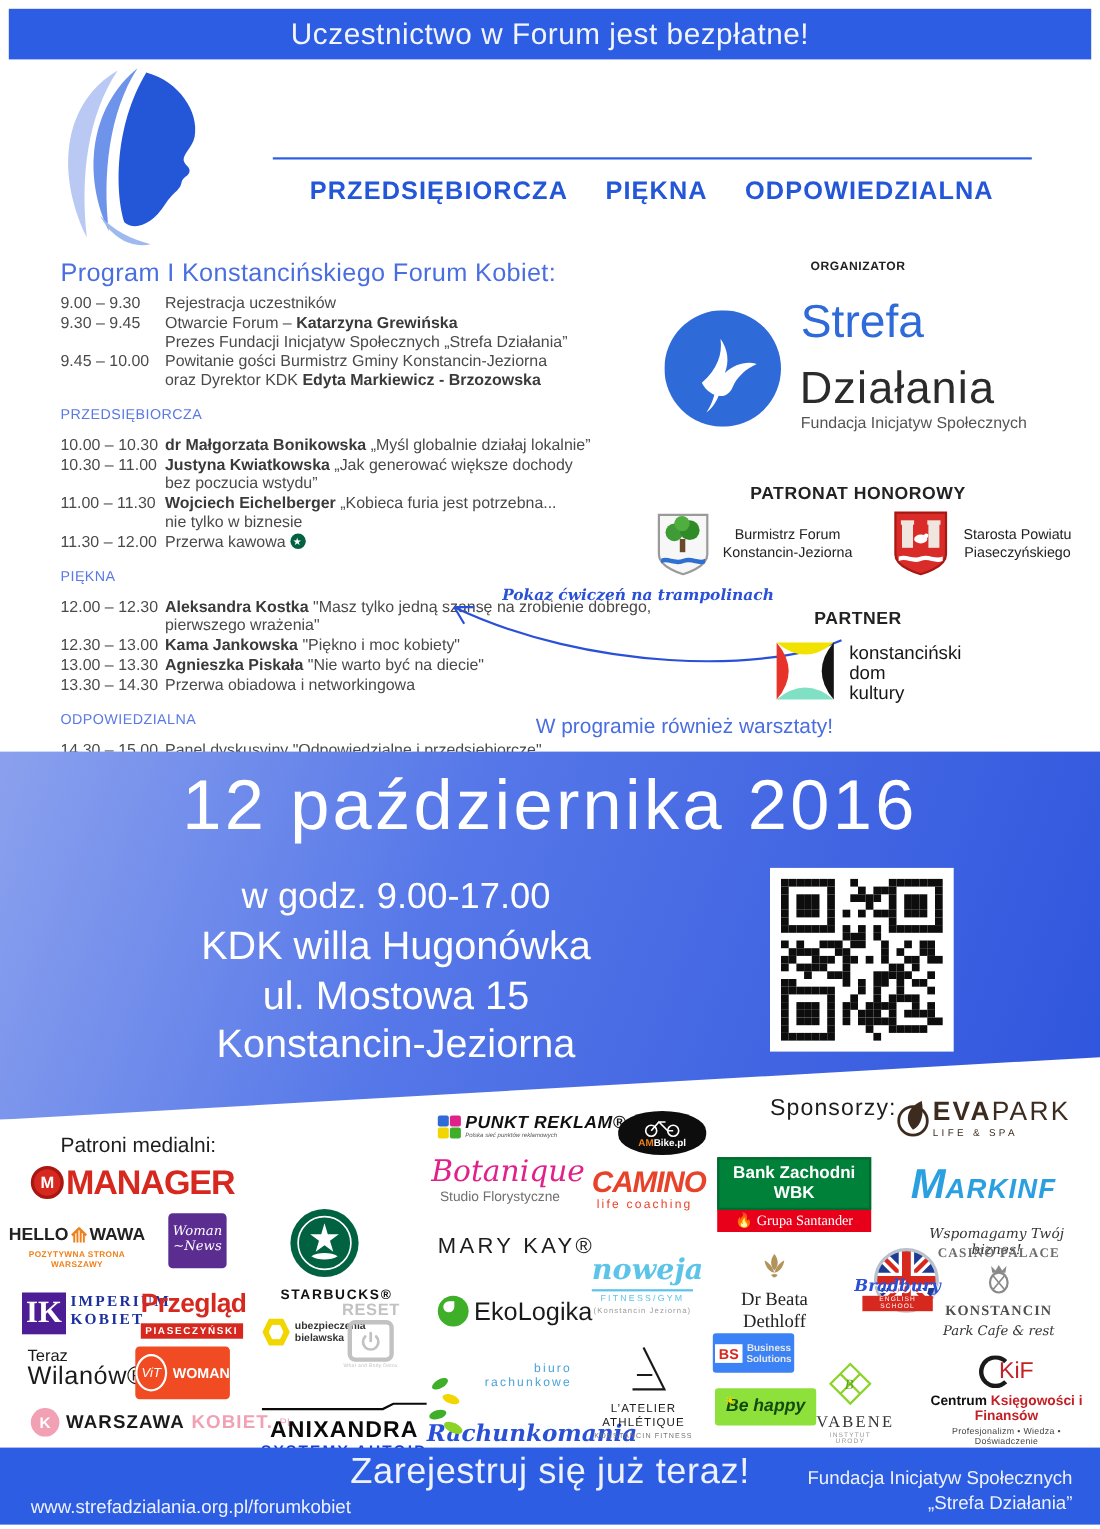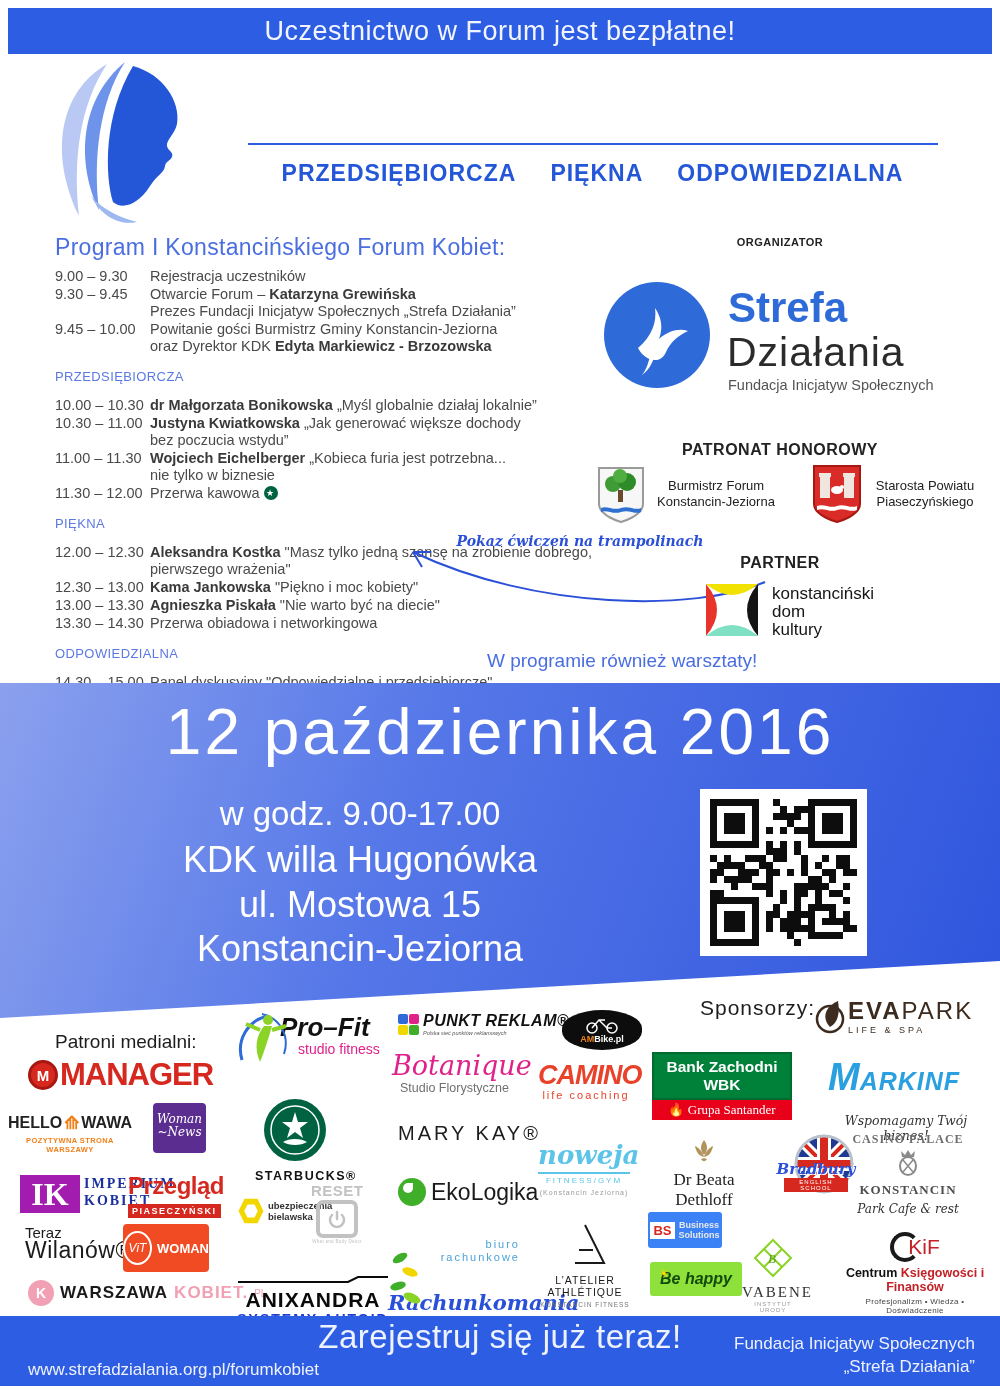--- a/index.html
+++ b/index.html
@@ -36,21 +36,21 @@
   .annotation .l2{font-size:15px;margin-top:3px;}
   .workshops{position:absolute;left:487px;top:650px;font-size:19px;color:#4a6ee0;}
 
   
   .org-heading,.pat-heading,.partner-heading{position:absolute;left:610px;width:340px;text-align:center;
       font-size:11px;font-weight:bold;color:#222;letter-spacing:.5px;}
   .org-heading{top:236px;}
   .pat-heading{top:441px;font-size:16px;}
   .partner-heading{top:554px;font-size:16px;}
   .strefa-circle{position:absolute;left:604px;top:282px;width:106px;height:106px;}
-  .strefa-name{position:absolute;left:728px;top:288px;font-size:42px;font-weight:bold;color:#2e6ad8;line-height:40px;}
+  .strefa-name{position:absolute;left:728px;top:272px;font-size:42px;font-weight:normal;color:#2e6ad8;line-height:40px;}
   .strefa-name2{position:absolute;left:727px;top:330px;font-size:41px;font-weight:normal;color:#2b2b2b;letter-spacing:1px;line-height:44px;}
   .strefa-sub{position:absolute;left:728px;top:377px;font-size:14.5px;color:#555;}
   .crest-label{position:absolute;font-size:13px;color:#222;text-align:center;white-space:pre-line;line-height:16px;}
   .kdk-text{position:absolute;left:772px;top:585px;font-size:17px;color:#161616;line-height:18px;font-weight:normal;}
 
   
   .event-block{position:absolute;left:0;top:683px;width:1000px;height:335px;
       background:linear-gradient(110deg,#8ba1ee 0%,#5577e8 40%,#2f55dd 100%);
       clip-path:polygon(0 0,100% 0,100% 83%,0 100%);}
   .event-date{position:absolute;left:0;top:12px;width:100%;text-align:center;color:#fff;
@@ -83,21 +83,21 @@
 
   .hello{left:15px;top:1112px;width:110px;text-align:center;}
   .hello .row{font-size:16px;font-weight:bold;color:#222;display:flex;align-items:center;justify-content:center;gap:2px;}
   .hello .fig{color:#f08019;font-size:18px;}
   .hello .sub{font-size:7.5px;color:#f08019;font-weight:bold;letter-spacing:.4px;margin-top:2px;}
 
   .wnews{left:153px;top:1103px;width:53px;height:50px;background:#5b2d91;border-radius:4px;color:#fff;
          font-family:"DejaVu Serif",serif;font-style:italic;text-align:center;font-size:12px;line-height:13px;padding-top:10px;box-sizing:border-box;}
 
   .ik{left:20px;top:1175px;display:flex;align-items:flex-start;}
-  .ik .sq{width:60px;height:38px;background:#a21caf;color:#fff;font-family:"Liberation Serif",serif;font-weight:bold;font-size:32px;display:flex;align-items:center;justify-content:center;}
+  .ik .sq{width:40px;height:38px;background:#4c1d95;color:#fff;font-family:"Liberation Serif",serif;font-weight:bold;font-size:28px;display:flex;align-items:center;justify-content:center;}
   .ik .tx{margin-left:4px;font-family:"Liberation Serif",serif;color:#1c2f9e;font-weight:bold;font-size:14px;letter-spacing:2px;line-height:17px;}
 
   .przeglad{left:128px;top:1172px;}
   .przeglad .t1{color:#d6281e;font-weight:bold;font-size:24px;letter-spacing:-.5px;}
   .przeglad .t2{background:#d6281e;color:#fff;font-size:9px;font-weight:bold;letter-spacing:1.5px;padding:2px 4px;margin-top:1px;display:inline-block;}
 
   .wilanow{left:25px;top:1224px;color:#1a1a1a;}
   .wilanow .t1{font-size:15px;}
   .wilanow .t2{font-size:23px;letter-spacing:.5px;margin-top:-4px;}
 
@@ -874,31 +874,20 @@
     <span class="tx">WOMAN</span>
   </div>
 
   <div class="lg wk">
     <span class="circ">K</span>
     <span class="t1">WARSZAWA</span>
     <span class="t2">KOBIET.</span>
     <span class="t3">PL</span>
   </div>
 
-  <div class="lg profit">
-    <svg class="abs" style="left:-4px;top:-2px;" width="60" height="62" viewBox="0 0 60 62">
-      <path d="M8,50 C2,30 14,10 34,6" fill="none" stroke="#2e6ad8" stroke-width="3"></path>
-      <path d="M50,44 C56,26 46,8 28,4" fill="none" stroke="#2e6ad8" stroke-width="2"></path>
-      <circle cx="34" cy="10" r="5" fill="#8bd427"></circle>
-      <path d="M30,16 C22,26 20,38 26,52 C30,42 34,30 38,16 Z" fill="#8bd427"></path>
-      <path d="M26,20 L12,14 M38,20 L52,16" stroke="#8bd427" stroke-width="4" fill="none"></path>
-    </svg>
-    <div class="nm">Pro–Fit</div>
-    <div class="sub">studio fitness</div>
-  </div>
 
   <div class="lg sbx">
     <svg width="64" height="64" viewBox="0 0 64 64">
       <circle cx="32" cy="32" r="31" fill="#006241"></circle>
       <circle cx="32" cy="32" r="24" fill="none" stroke="#fff" stroke-width="1.5"></circle>
       <path d="M32,14 L35,24 L45,24 L37,30 L40,40 L32,34 L24,40 L27,30 L19,24 L29,24 Z" fill="#fff"></path>
       <path d="M20,44 C26,40 38,40 44,44 C38,48 26,48 20,44 Z" fill="#fff"></path>
     </svg>
     <div class="tx">STARBUCKS®</div>
   </div>

